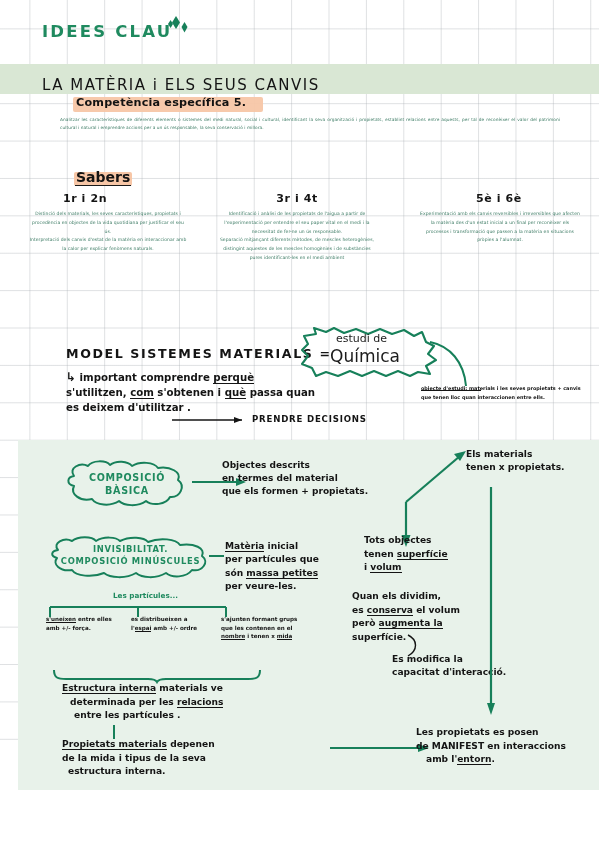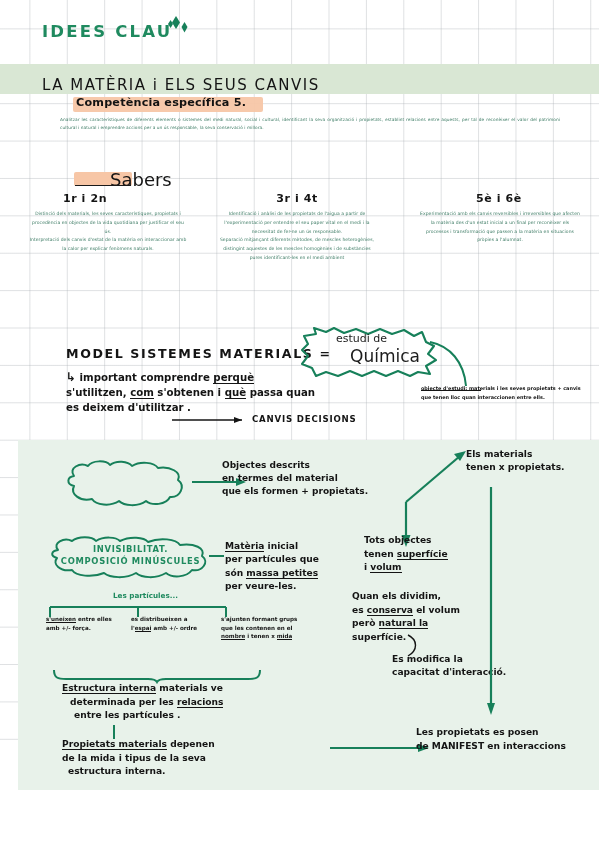--- a/index.html
+++ b/index.html
@@ -49,21 +49,21 @@
     font-size:11.2px;font-weight:700;color:#121212;letter-spacing:.2px;
   }
   #compBody{
     left:60px;top:116px;width:500px;
     font-size:4.3px;line-height:1.85;color:#3b7a63;text-align:justify;
     letter-spacing:.05px;
   }
 
   
   #sabersHL{left:74px;top:172px;width:58px;height:14px;background:#f7c6a6;border-radius:2px;}
-  #sabersTxt{left:76px;top:169px;font-size:18px;font-weight:400;color:#141414;margin-left:34px;}
+  #sabersTxt{left:76px;top:169px;font-size:14px;font-weight:700;color:#141414;}
   #sabersUL{left:75px;top:185px;width:56px;height:1.4px;background:#1a1a1a;}
 
   .cycHead{
     font-size:11px;font-weight:700;color:#141414;letter-spacing:.6px;
     text-align:center;width:150px;
   }
   .cycBody{
     width:160px;font-size:4.5px;line-height:1.95;color:#3b7a63;
     text-align:center;letter-spacing:.05px;
   }
@@ -78,21 +78,21 @@
     color:#141414;font-weight:600;
   }
   .ub{border-bottom:1.4px solid #141414;font-weight:700;}
   #prendre{
     left:252px;top:414px;font-size:8.6px;letter-spacing:.8px;
     font-weight:700;color:#141414;
   }
 
   #quimBlob{left:300px;top:326px;width:140px;height:52px;}
   #quimTxt1{left:336px;top:332px;font-size:11px;color:#1c1c1c;font-weight:500;}
-  #quimTxt2{left:330px;top:346px;font-size:17px;color:#1c1c1c;font-weight:500;margin-left:20px;}
+  #quimTxt2{left:330px;top:346px;font-size:17px;color:#1c1c1c;font-weight:500;}
 
   #objEst{
     left:421px;top:384px;width:170px;font-size:4.9px;line-height:1.75;
     color:#121212;font-weight:600;
   }
   #objEstUL{left:421px;top:390px;width:60px;height:1px;background:#141414;}
 
   
   #panel{
     left:18px;top:440px;width:581px;height:350px;
@@ -156,21 +156,21 @@
     <div>
       <span>s'utilitzen, </span><span class="ub">com</span><span> s'obtenen i </span><span class="ub">què</span><span> passa quan</span>
     </div>
     <div><span>es deixem d'utilitzar .</span></div>
   </div>
 
   <svg class="abs" style="left:170px;top:413px;width:86px;height:14px;" viewBox="0 0 86 14">
     <path d="M2 7 L72 7" stroke="#141414" stroke-width="1.5" fill="none"></path>
     <path d="M72 7 L64 4 L64 10 Z" fill="#141414"></path>
   </svg>
-  <div class="abs hand" id="prendre">CANVIS DECISIONS</div>
+  <div class="abs hand" id="prendre">PRENDRE DECISIONS</div>
 
   <svg class="abs" id="quimBlob" viewBox="0 0 140 52">
     <path d="M8 18 L4 10 L16 8 L14 2 L26 6 L34 2 L44 7 L56 3 L68 8 L80 3 L92 8 L104 4 L114 10 L122 6
              L126 16 L134 20 L128 28 L136 34 L126 40 L130 48 L118 46 L110 50 L98 45 L86 50 L74 45
              L62 50 L50 45 L38 50 L26 46 L16 50 L12 42 L2 38 L8 30 L2 24 Z" fill="none" stroke="#17805a" stroke-width="2.1" stroke-linejoin="round"></path>
   </svg>
   <div class="abs hand" id="quimTxt1">estudi de</div>
   <div class="abs hand" id="quimTxt2">Química</div>
 
   <svg class="abs" style="left:420px;top:340px;width:60px;height:50px;" viewBox="0 0 60 50">
@@ -182,20 +182,22 @@
     <span style="font-weight:700;">objecte d'estudi</span><span>: materials i les seves propietats + canvis que tenen lloc quan interaccionen entre ells.</span>
   </div>
 
   <div class="abs" id="panel"></div>
 
   <svg class="abs" style="left:62px;top:460px;width:130px;height:48px;" viewBox="0 0 130 48">
     <path d="M12 16 C6 8, 18 2, 26 6 C30 0, 44 0, 48 5 C54 0, 66 1, 70 6 C78 1, 92 2, 96 8
              C108 6, 120 12, 116 20 C124 26, 118 38, 108 37 C104 45, 90 46, 84 41
              C76 47, 62 46, 57 41 C48 47, 34 45, 30 39 C18 42, 8 34, 12 26 C4 24, 5 17, 12 16 Z" fill="none" stroke="#17805a" stroke-width="2" stroke-linejoin="round"></path>
   </svg>
+  <div class="cloudTxt hand" style="left:62px;top:472px;width:130px;font-size:9.6px;line-height:1.35;white-space:pre-line;">COMPOSICIÓ
+BÀSICA</div>
 
   <svg class="abs" style="left:190px;top:476px;width:62px;height:12px;" viewBox="0 0 62 12">
     <path d="M2 6 L52 6" stroke="#17805a" stroke-width="2" fill="none"></path>
     <path d="M56 6 L46 2 L46 10 Z" fill="#17805a"></path>
   </svg>
 
   <div class="note hand" style="left:222px;top:459px;font-size:9px;line-height:1.42;white-space:pre-line;">Objectes descrits
 en termes del material
 que els formen + propietats.</div>
 
@@ -260,21 +262,21 @@
 
   <div class="note hand" style="left:364px;top:534px;font-size:9.1px;line-height:1.5;">
     <div><span>Tots objectes</span></div>
     <div><span>tenen </span><span class="ulk">superfície</span></div>
     <div><span>i </span><span class="ulk">volum</span></div>
   </div>
 
   <div class="note hand" style="left:352px;top:590px;font-size:9.1px;line-height:1.5;">
     <div><span>Quan els dividim,</span></div>
     <div><span>es </span><span class="ulk">conserva</span><span> el volum</span></div>
-    <div><span>però  </span><span class="ulk">natural la</span></div>
+    <div><span>però  </span><span class="ulk">augmenta la</span></div>
     <div><span>superfície.</span></div>
   </div>
 
   <svg class="abs" style="left:404px;top:634px;width:22px;height:24px;" viewBox="0 0 22 24">
     <path d="M4 1 C 14 6, 14 16, 4 22" stroke="#141414" stroke-width="1.4" fill="none"></path>
   </svg>
 
   <div class="note hand" style="left:392px;top:653px;font-size:9.1px;line-height:1.45;white-space:pre-line;">Es modifica la
 capacitat d'interacció.</div>
 
@@ -305,15 +307,16 @@
   </svg>
 
   <svg class="abs" style="left:330px;top:742px;width:105px;height:12px;" viewBox="0 0 105 12">
     <path d="M0 6 L92 6" stroke="#17805a" stroke-width="2.2" fill="none"></path>
     <path d="M99 6 L88 2 L88 10 Z" fill="#17805a"></path>
   </svg>
 
   <div class="note hand" style="left:416px;top:726px;font-size:9.1px;line-height:1.5;">
     <div><span>Les propietats es posen</span></div>
     <div><span>de MANIFEST en interaccions</span></div>
+    <div style="padding-left:10px;"><span>amb    l'</span><span class="ulk">entorn</span><span>.</span></div>
   </div>
 
 </div>
 
 </body></html>

